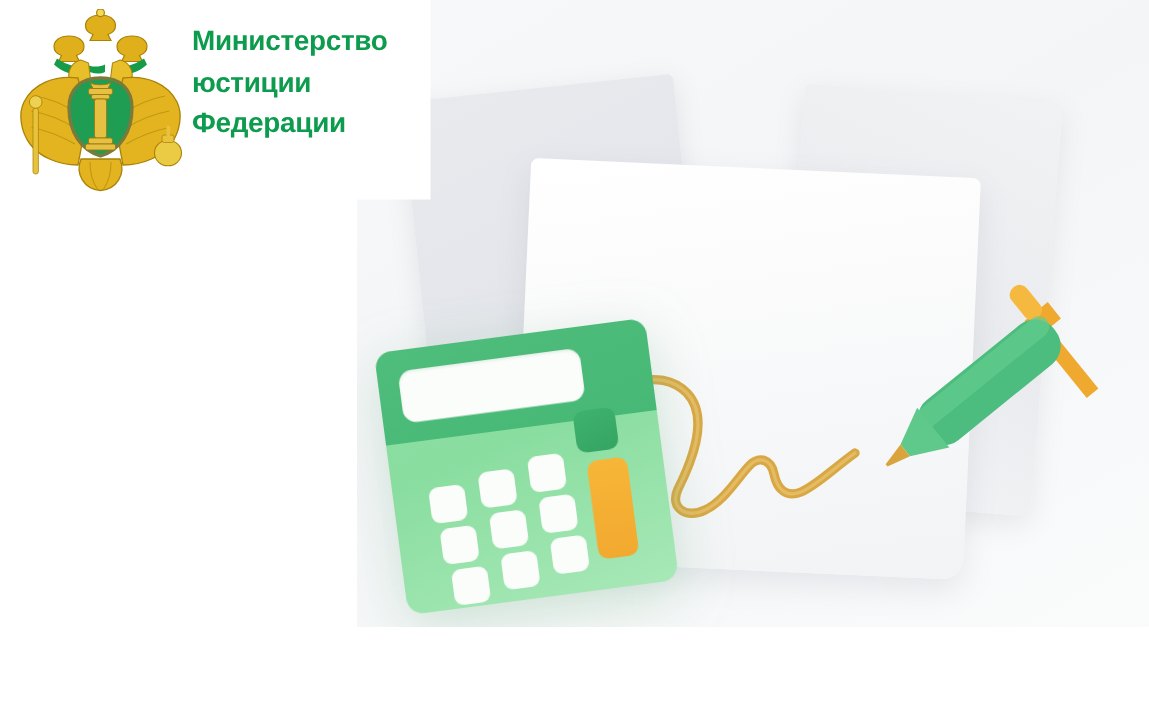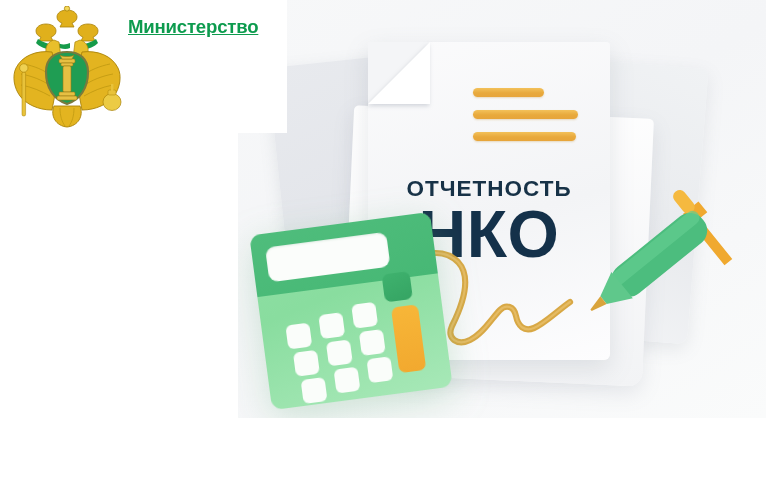--- a/index.html
+++ b/index.html
@@ -57,21 +57,21 @@
     left: 128px;
     top: 13px;
     width: 160px;
     color: #0d9b4e;
     font-size: 18.6px;
     font-weight: bold;
     line-height: 27.5px;
     letter-spacing: -0.2px;
     font-family: "Liberation Sans", sans-serif;
   }
-  #ministry-text .ln { display:block; white-space: nowrap; text-decoration: underline; }
+  #ministry-text .ln { display:block; white-space: nowrap; }
 
   
   .doc {
     position: absolute;
   }
 
   #doc-back-left {
     left: 42px; top: 58px;
     width: 182px; height: 250px;
     background: linear-gradient(160deg,#e8eaee 0%, #e3e5ea 60%, #eceef1 100%);
@@ -232,31 +232,20 @@
 <body>
 
 <div id="canvas">
 
   <div id="illustration-panel">
 
     <div class="doc" id="doc-back-left"></div>
     <div class="doc" id="doc-back-right"></div>
     <div class="doc" id="doc-under"></div>
 
-    <div class="doc" id="doc-main">
-      <div id="doc-fold-cut"></div>
-      <div id="doc-fold-flap"></div>
-
-      <div class="doc-line" id="doc-line-1"></div>
-      <div class="doc-line" id="doc-line-2"></div>
-      <div class="doc-line" id="doc-line-3"></div>
-
-      <div id="doc-title-small">ОТЧЕТНОСТЬ</div>
-      <div id="doc-title-big">НКО</div>
-    </div>
 
     <svg id="signature" viewBox="0 0 260 110">
       <path d="M2 36 C 18 6, 52 -4, 70 14 C 86 31, 72 62, 64 78 C 58 91, 70 98, 82 92
                C 95 86, 104 70, 112 62 C 118 56, 126 58, 128 68 C 130 78, 136 84, 146 80
                C 156 76, 168 64, 182 54" fill="none" stroke="#d6a33b" stroke-width="6.2" stroke-linecap="round" stroke-linejoin="round" opacity="0.95"></path>
       <path d="M2 36 C 18 6, 52 -4, 70 14 C 86 31, 72 62, 64 78 C 58 91, 70 98, 82 92
                C 95 86, 104 70, 112 62 C 118 56, 126 58, 128 68 C 130 78, 136 84, 146 80
                C 156 76, 168 64, 182 54" fill="none" stroke="#f0cb7c" stroke-width="2.2" stroke-linecap="round" stroke-linejoin="round" opacity="0.55"></path>
     </svg>
 
@@ -353,17 +342,19 @@
         <rect x="53" y="57" width="12" height="3" rx="1"></rect>
         <rect x="55" y="60" width="8" height="26" rx="1.5"></rect>
         <rect x="51" y="86" width="16" height="4" rx="1.2"></rect>
         <rect x="49" y="90" width="20" height="4" rx="1.2"></rect>
         <path d="M52 49 l2 4 h10 l2 -4 c-2 2 -12 2 -14 0 z"></path>
       </g>
     </svg>
 
     <div id="ministry-text">
       <span class="ln">Министерство</span>
+      <span class="ln">юстиции</span>
+      <span class="ln">Федерации</span>
     </div>
 
   </div>
 
 </div>
 
 </body></html>

